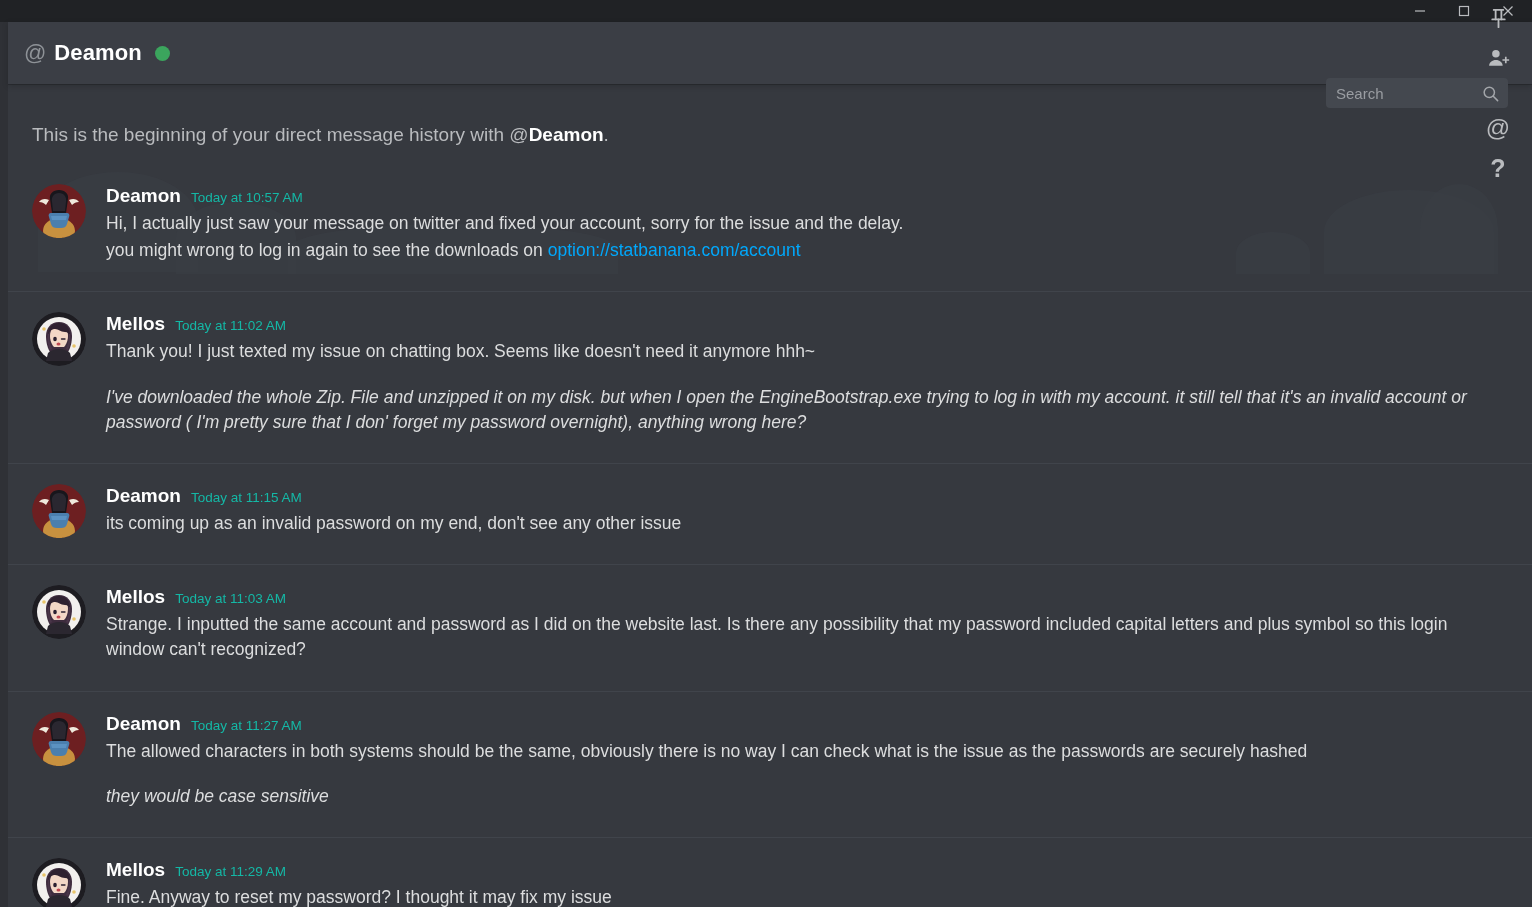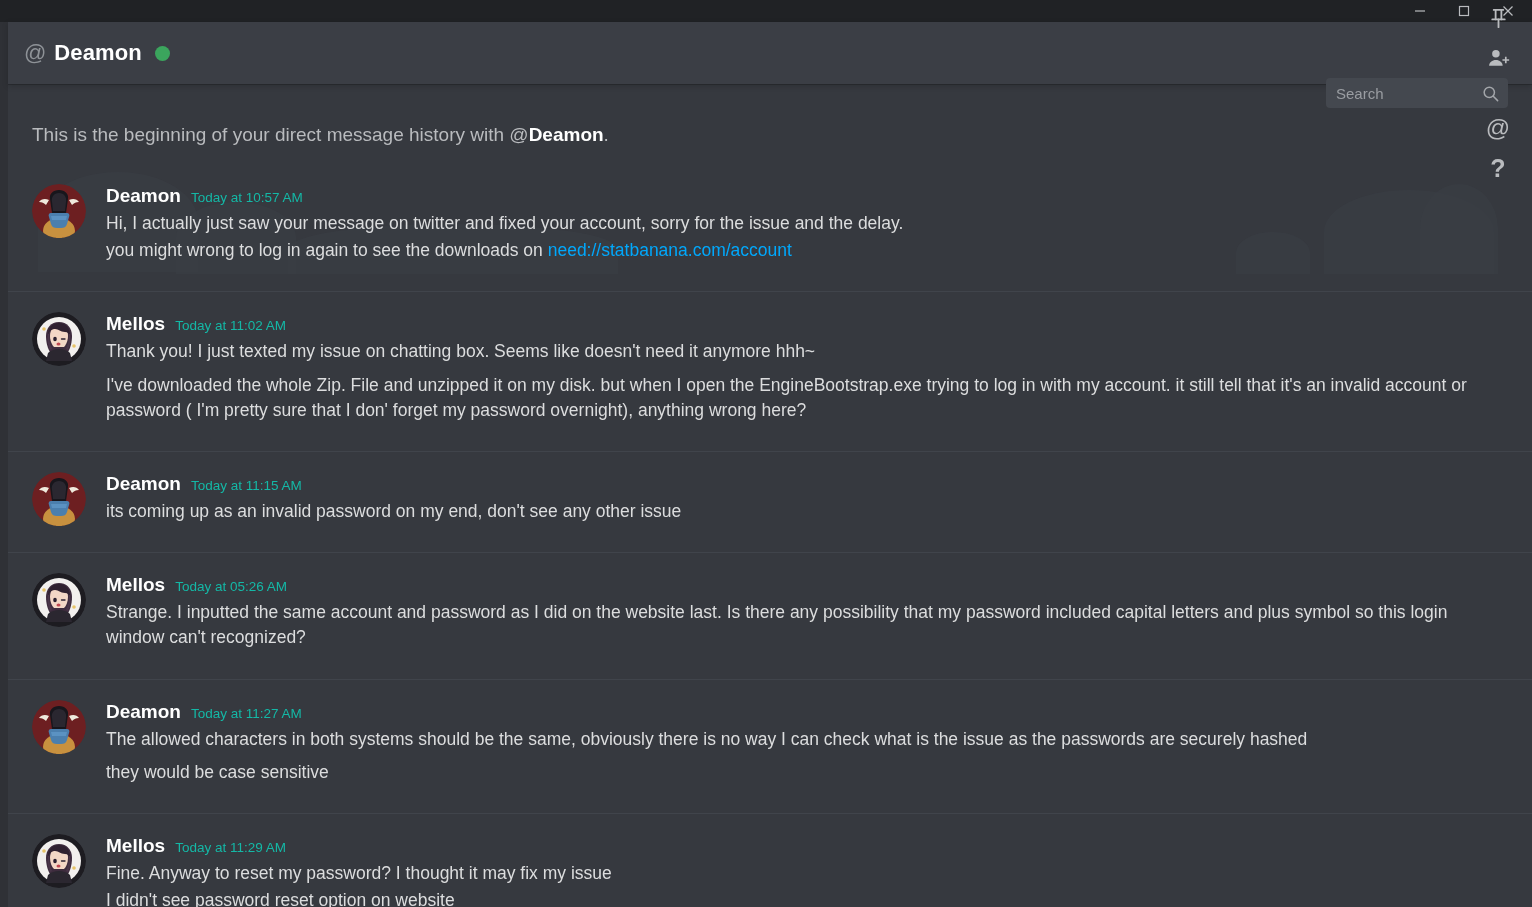--- a/index.html
+++ b/index.html
@@ -226,21 +226,21 @@
     color: #dcddde;
     font-size: 17.5px;
     line-height: 1.44;
     margin-bottom: 2px;
     word-wrap: break-word;
   }
   .msg-line a, .msg-link {
     color: #00a8fc;
     text-decoration: none;
   }
-  .msg-line.gap { margin-top: 8px; }
+  .msg-line.gap { margin-top: 20px; font-style: italic; }
 </style>
 </head>
 <body>
 
 <div class="app-window">
 
   <div class="titlebar">
     <div class="win-btn">
       <svg width="12" height="12" viewBox="0 0 12 12">
           <line x1="1" y1="6" x2="11" y2="6" stroke="currentColor" stroke-width="1.2"></line>
@@ -350,21 +350,21 @@
                 <path d="M19 32h16l-1 4H20z" fill="#5b92c2"></path>
                 <rect x="24" y="44" width="6" height="10" fill="#c8913f"></rect>
               </svg>
             </div>
             <div class="msg-content">
               <div class="msg-head">
                 <span class="author">Deamon</span>
                 <span class="timestamp">Today at 10:57 AM</span>
               </div>
               <div class="msg-line">Hi, I actually just saw your message on twitter and fixed your account, sorry for the issue and the delay.</div>
-              <div class="msg-line"><span>you might wrong to log in again to see the downloads on </span><span class="msg-link">need://statbanana.com/account</span></div>
+              <div class="msg-line"><span>you might wrong to log in again to see the downloads on </span><span class="msg-link">option://statbanana.com/account</span></div>
             </div>
           </div>
 
           <div class="msg-group">
             <div class="avatar">
               <svg viewBox="0 0 54 54">
                 <circle cx="27" cy="27" r="27" fill="#1d1c21"></circle>
                 <circle cx="27" cy="27" r="22" fill="#f2f0ee"></circle>
                 <path d="M27 10c-8 0-13 6-13 14 0 7 2 13 4 16h18c2-3 4-9 4-16 0-8-5-14-13-14z" fill="#3e2c3e"></path>
                 <path d="M27 14c-6 0-9 4-9 10 0 5 2 9 4 11h10c2-2 4-6 4-11 0-6-3-10-9-10z" fill="#f3d7c6"></path>
@@ -426,21 +426,21 @@
                 <path d="M29.5 27h3.5" stroke="#2b2030" stroke-width="1.3" stroke-linecap="round" fill="none"></path>
                 <ellipse cx="26.5" cy="32" rx="2" ry="1.6" fill="#c0474f"></ellipse>
                 <path d="M16 41c3-3 7-4 11-4s8 1 11 4l2 8H14z" fill="#2b2730"></path>
                 <circle cx="12" cy="17" r="1.8" fill="#e8c46a"></circle>
                 <circle cx="42" cy="34" r="1.8" fill="#e8c46a"></circle>
               </svg>
             </div>
             <div class="msg-content">
               <div class="msg-head">
                 <span class="author">Mellos</span>
-                <span class="timestamp">Today at 05:26 AM</span>
+                <span class="timestamp">Today at 11:03 AM</span>
               </div>
               <div class="msg-line">Strange. I inputted the same account and password as I did on the website last. Is there any possibility that my password included capital letters and plus symbol so this login window can't recognized?</div>
             </div>
           </div>
 
           <div class="msg-group">
             <div class="avatar">
               <svg viewBox="0 0 54 54">
                 <circle cx="27" cy="27" r="27" fill="#6d1f21"></circle>
                 <ellipse cx="27" cy="47" rx="16" ry="13" fill="#c8913f"></ellipse>

